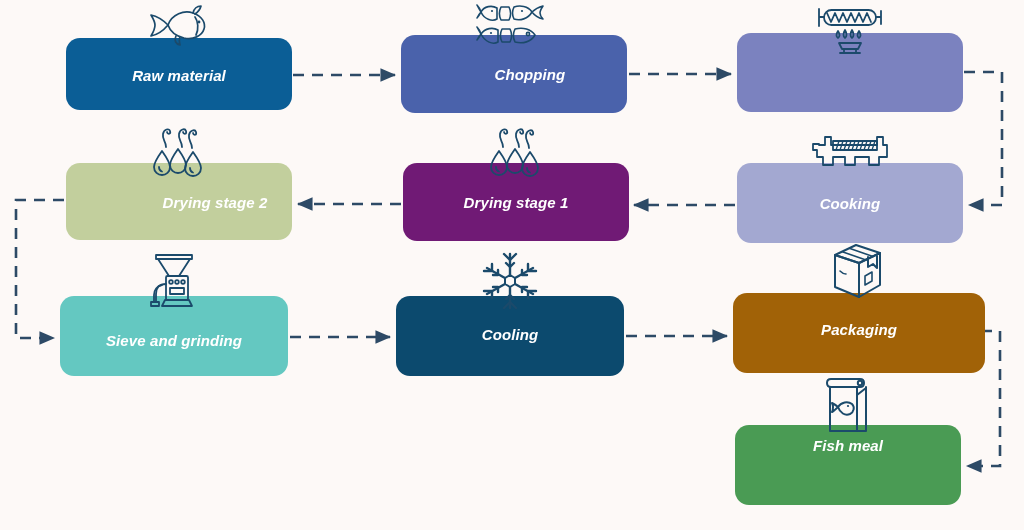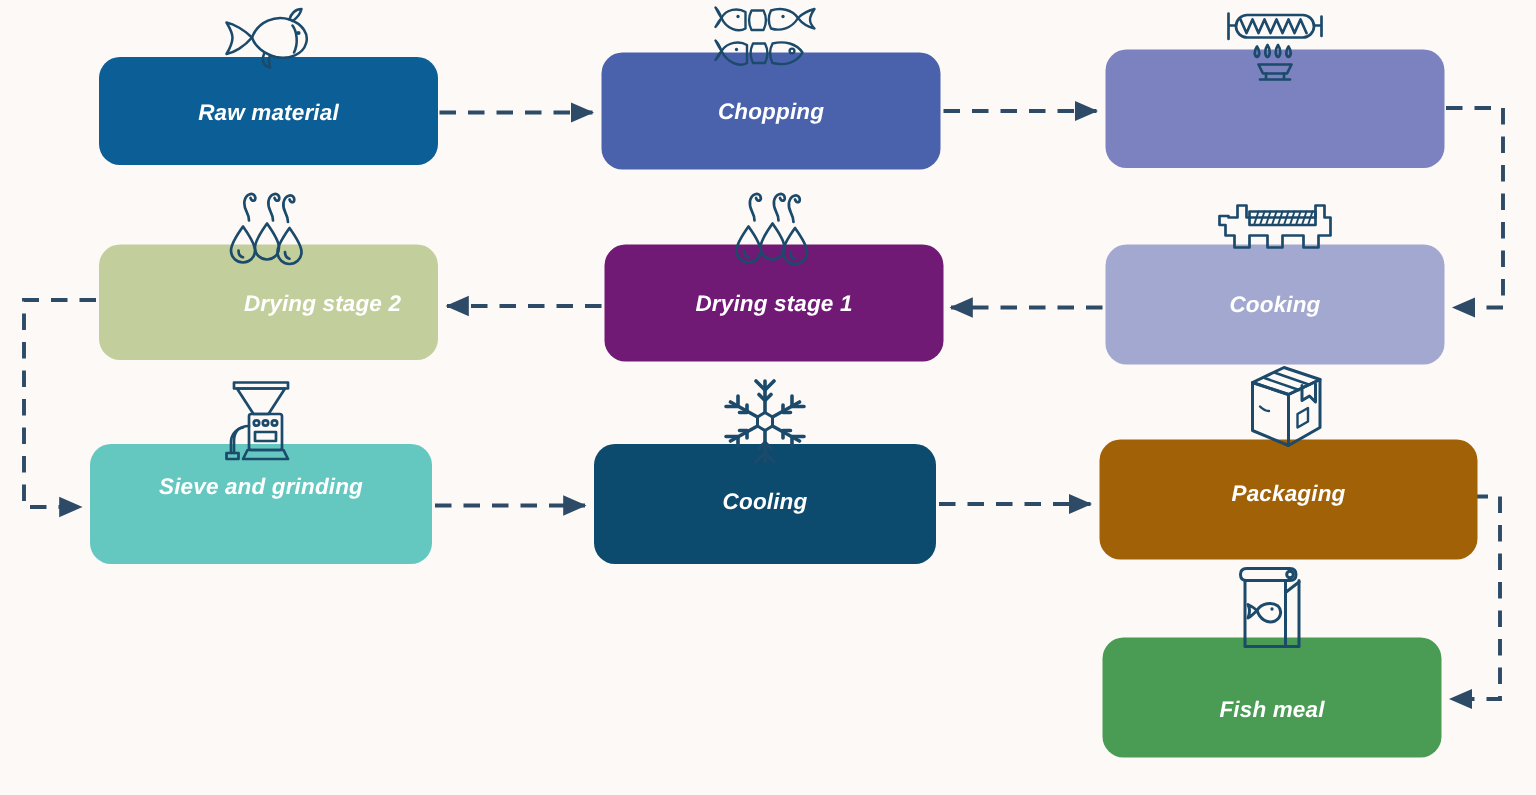--- a/index.html
+++ b/index.html
@@ -121,21 +121,21 @@
         <path d="M5,33 C9,27 17,26 22,29 L22,41 C17,44 9,41 5,33 Z"></path>
         <path d="M5,33 C3,30 2,28 1,26 C3,28 4,30 5,33 C4,35 3,37 1,39 C2,37 3,35 5,33 Z"></path>
         <circle cx="15" cy="32" r="1.1" fill="#1b4a6b" stroke="none"></circle>
 
         <path d="M26,28 L34,28 C36,32 36,37 34,41 L26,41 C24,37 24,32 26,28 Z"></path>
 
         <path d="M39,28 C47,26 55,28 59,34 C55,41 47,43 39,41 C37,37 37,32 39,28 Z"></path>
         <circle cx="52" cy="33" r="1.6"></circle>
       </svg>
     </span>
-    <span class="node-label" style="top:31px;">Chopping</span>
+    <span class="node-label" style="top:31px;padding-left:16px;">Chopping</span>
   </div>
 
   <div class="node" style="left:737px; top:33px; width:226px; height:79px; background:#7b82bf;">
     <span class="node-icon" style="top:-26px; width:72px; height:52px;">
       <svg viewBox="0 0 72 52" width="72" height="52" fill="none" stroke="#1b4a6b" stroke-width="1.8" stroke-linejoin="round" stroke-linecap="round">
 
         <rect x="10" y="3" width="52" height="15" rx="7.5"></rect>
         <path d="M5,2 L5,19 M5,10 L10,10 M67,10 L62,10 M67,4 L67,17"></path>
 
         <path d="M13,6 L17,15 L21,6 L25,15 L29,6 L33,15 L37,6 L41,15 L45,6 L49,15 L53,6 L57,15"></path>
@@ -214,21 +214,21 @@
         <circle cx="41" cy="30" r="1.8"></circle>
         <rect x="28" y="36" width="14" height="6"></rect>
 
         <path d="M24,32 C17,32 14,36 14,42 L14,50"></path>
         <path d="M20,33 C15,34 12,38 12,43 L12,50"></path>
         <rect x="9" y="50" width="8" height="4"></rect>
 
         <path d="M23,48 L47,48 L50,54 L20,54 Z"></path>
       </svg>
     </span>
-    <span class="node-label" style="top:20px;">Sieve and grinding</span>
+    <span class="node-label" style="top:36px;">Sieve and grinding</span>
   </div>
 
   <div class="node" style="left:396px; top:296px; width:228px; height:80px; background:#0c4a6e;">
     <span class="node-icon" style="top:-46px; width:60px; height:62px;">
       <svg viewBox="0 0 60 62" width="60" height="62" fill="none" stroke="#1b4a6b" stroke-width="2.4" stroke-linejoin="round" stroke-linecap="round">
 
         <path d="M30,25 L35,28 L35,34 L30,37 L25,34 L25,28 Z" stroke-width="2"></path>
 
         <path d="M30,25 L30,4 M30,37 L30,58"></path>
         <path d="M30,10 L24,4 M30,10 L36,4 M30,52 L24,58 M30,52 L36,58"></path>
@@ -274,16 +274,16 @@
 
         <path d="M9,12 L9,56 L45,56 L45,12"></path>
         <path d="M36,12 L36,56"></path>
         <path d="M36,20 L45,13"></path>
 
         <path d="M17,32 C20,27 27,26 31,29 C34,32 33,37 29,39 C24,41 19,38 17,32 Z"></path>
         <path d="M17,32 C15,30 13,29 11,28 C12,30 12,31 12,32 C12,33 12,35 11,37 C13,36 15,34 17,32 Z"></path>
         <circle cx="27" cy="31" r="1.1" fill="#1b4a6b" stroke="none"></circle>
       </svg>
     </span>
-    <span class="node-label" style="top:40px;">Fish meal</span>
+    <span class="node-label" style="top:12px;">Fish meal</span>
   </div>
 
 </div>
 
 </body></html>

